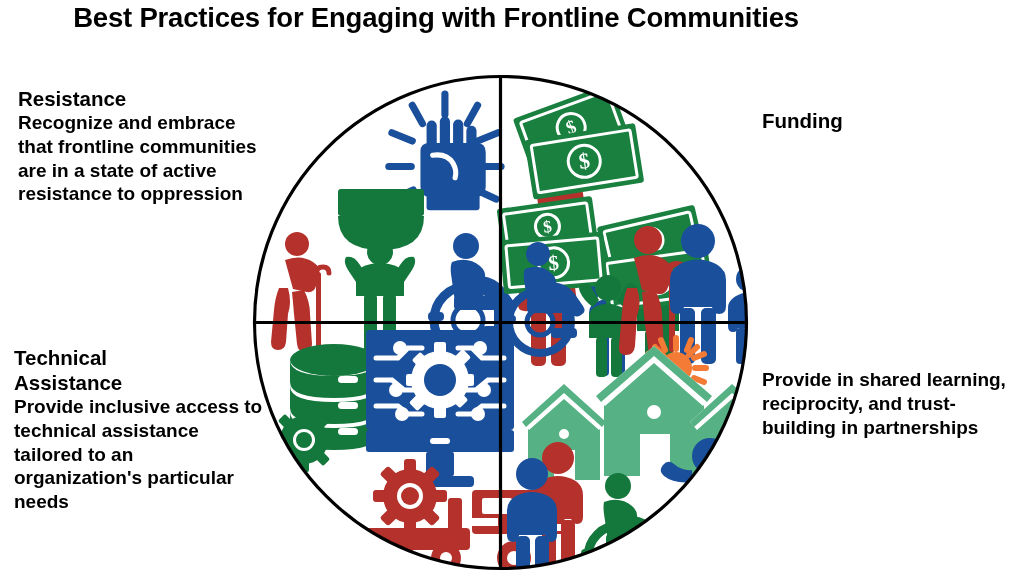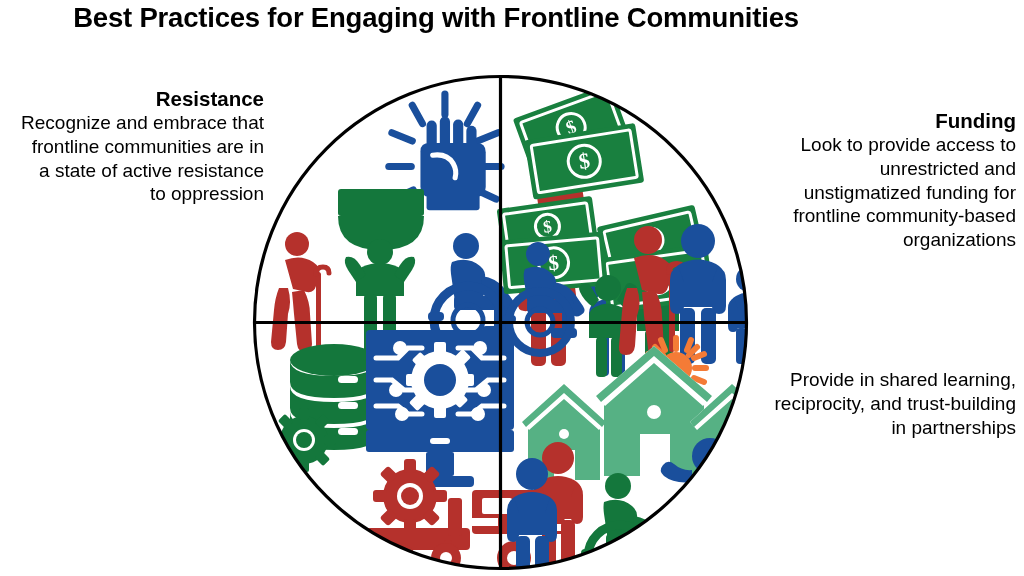--- a/index.html
+++ b/index.html
@@ -13,26 +13,26 @@
 
   
   .title {
     position: absolute; top: 2px; left: 0; width: 872px;
     text-align: center;
     font-size: 27.5px; font-weight: bold; color: #000000;
     letter-spacing: -0.2px;
   }
 
   
-  .block { position: absolute; text-align: right; color: #000; }
+  .block { position: absolute; text-align: left; color: #000; }
   .block .heading {
     font-size: 20.5px; font-weight: bold; line-height: 1.22;
   }
   .block .body {
-    font-size: 19px; font-weight: normal; line-height: 1.25;
+    font-size: 19px; font-weight: bold; line-height: 1.25;
   }
   #block-resistance { left: 18px;  top: 86px;  width: 246px; }
   #block-technical  { left: 14px;  top: 345px; width: 252px; }
   #block-funding    { left: 762px; top: 86px;  width: 254px; margin-top: 22px; }
   #block-relations  { left: 762px; top: 368px; width: 254px; }
 
   
   #circle-wrap { position: absolute; left: 252px; top: 74px; width: 497px; height: 497px; }
   #circle-svg { display: block; width: 497px; height: 497px; overflow: visible; }
 </style>
@@ -41,24 +41,28 @@
 
 <div id="canvas">
 
   <div class="title">Best Practices for Engaging with Frontline Communities</div>
 
   <div class="block" id="block-resistance">
     <div class="heading">Resistance</div>
     <div class="body">Recognize and embrace that frontline communities are in a state of active resistance to oppression</div>
   </div>
 
+  <div class="block" id="block-technical">
+    <div class="heading">Technical</div>
+    <div class="heading">Assistance</div>
+    <div class="body">Provide inclusive access to technical assistance tailored to an organization's particular needs</div>
+  </div>
 
   <div class="block" id="block-funding">
     <div class="heading">Funding</div>
-    <div class="body">Look to provide access to unrestricted and unstigmatized funding for frontline community-based organizations</div>
   </div>
 
   <div class="block" id="block-relations">
     <div class="body">Provide in shared learning, reciprocity, and trust-building in partnerships</div>
   </div>
 
   <div id="circle-wrap">
     <svg id="circle-svg" viewBox="0 0 497 497" xmlns="http://www.w3.org/2000/svg">
 
       <defs>

